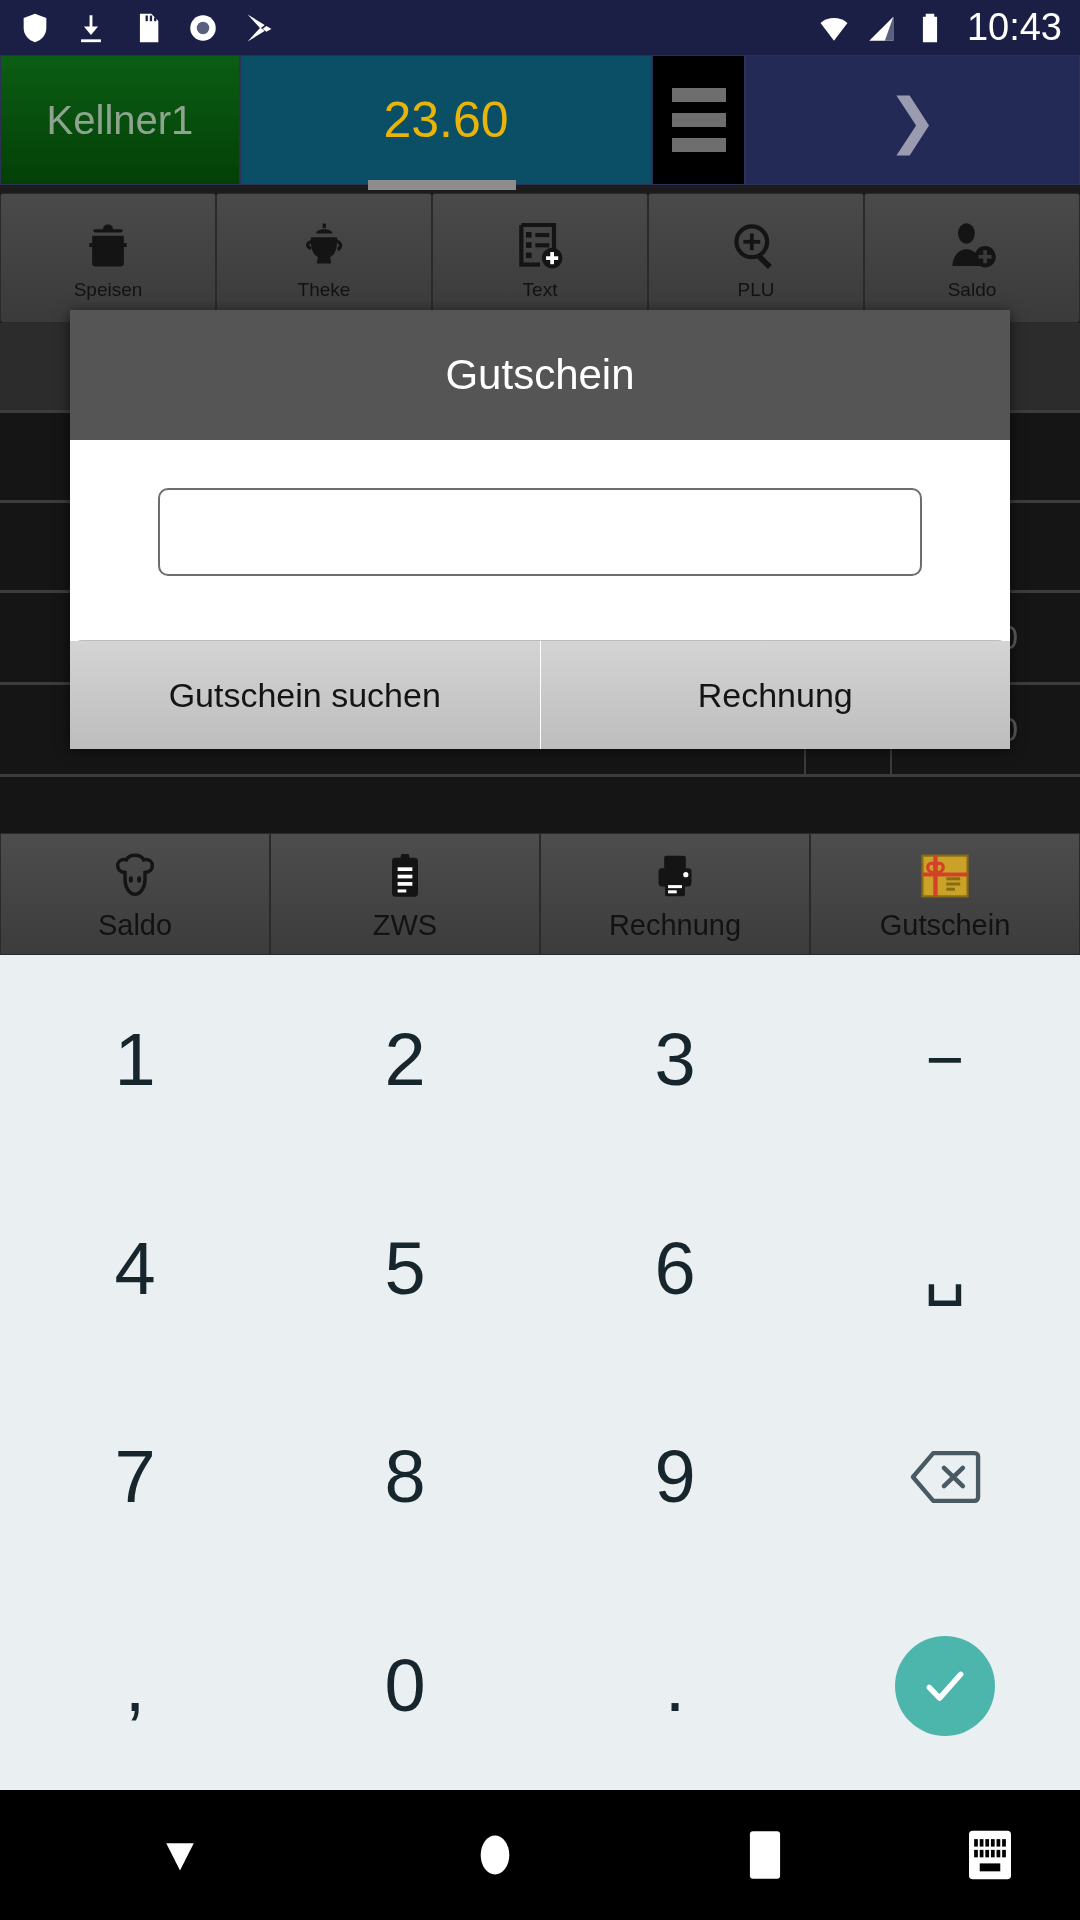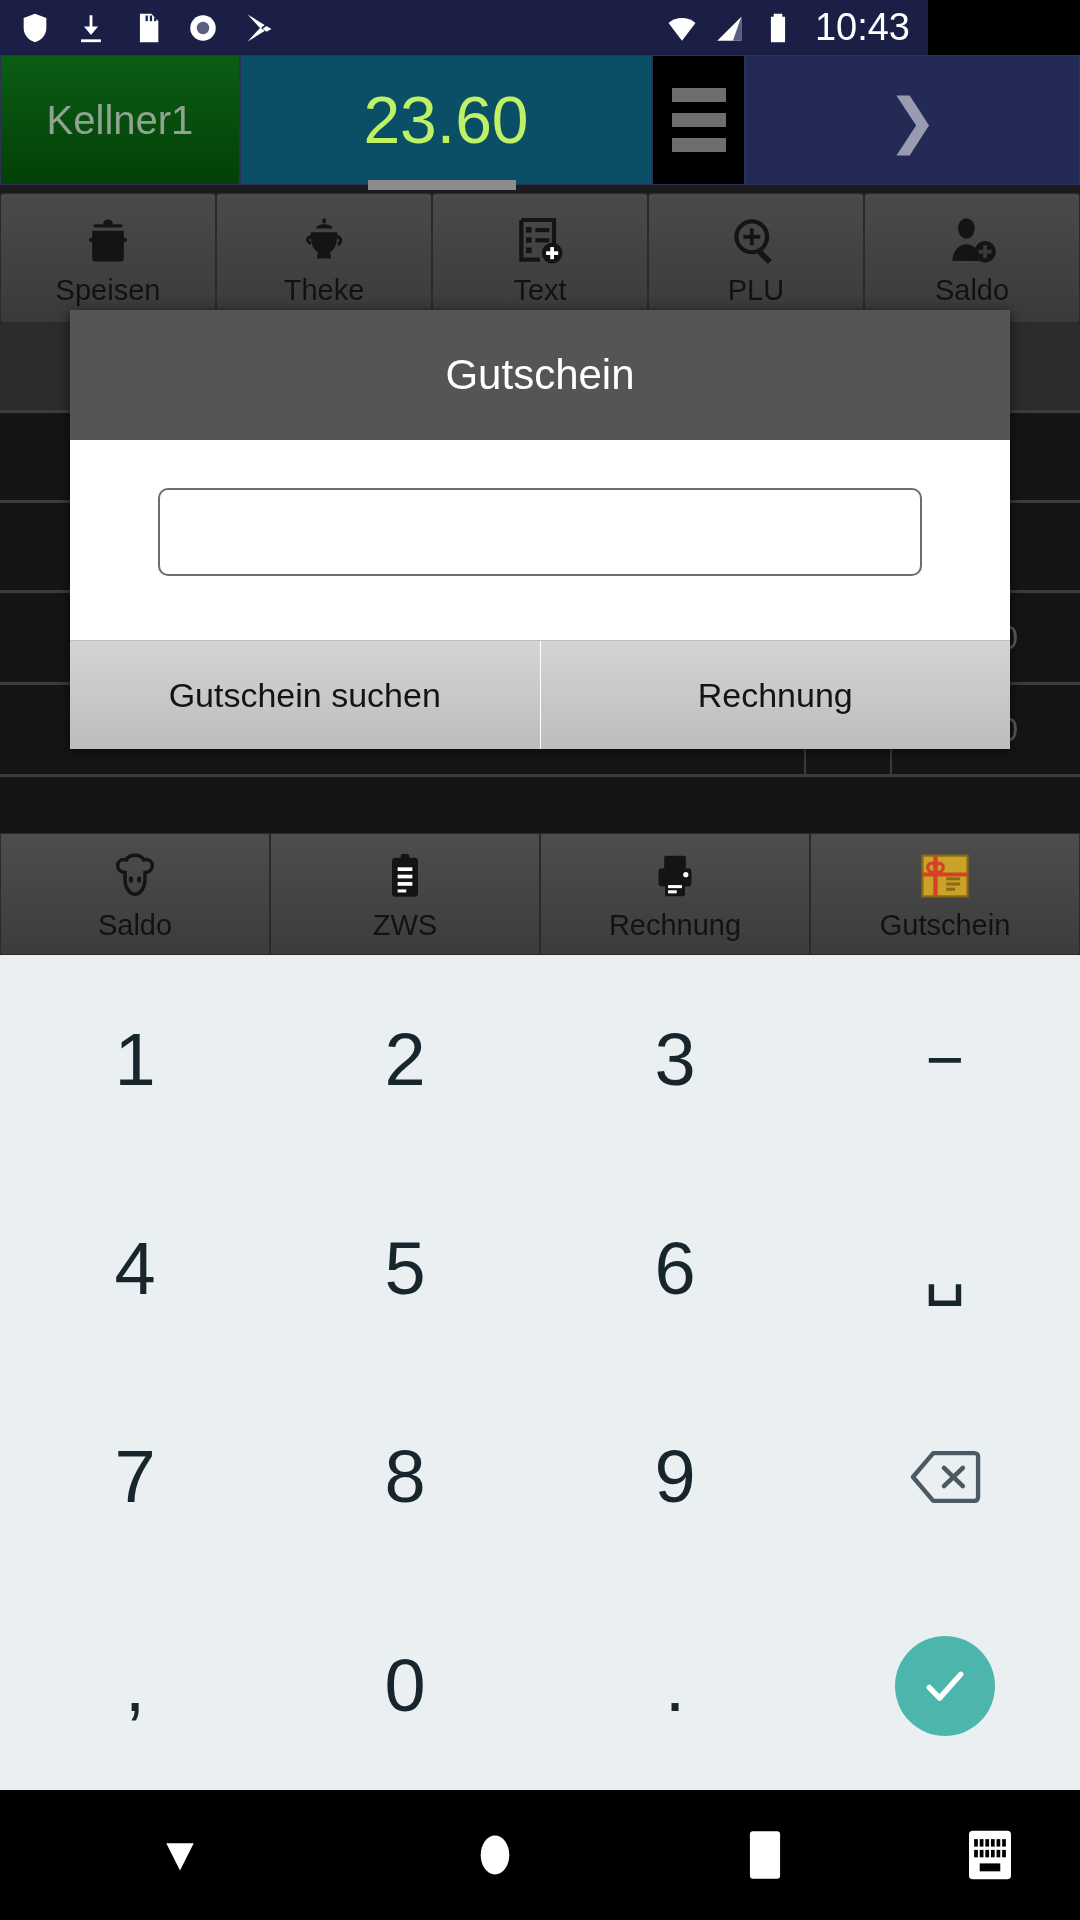--- a/index.html
+++ b/index.html
@@ -6,21 +6,21 @@
   html, body {
     width: 1080px; height: 1920px;
     background: #000;
     font-family: "Liberation Sans", sans-serif;
     overflow: hidden;
   }
   #app { position: relative; width: 1080px; height: 1920px; }
 
   
   .statusbar {
-    position: absolute; top: 0; left: 0; width: 928px; height: 55px;
+    position: absolute; top: 0; left: 0; width: 1080px; height: 55px;
     background: #1b1f45;
     display: flex; align-items: center; justify-content: space-between;
     padding: 0 18px;
   }
   .sb-left { display: flex; align-items: center; gap: 22px; }
   .sb-right { display: flex; align-items: center; gap: 14px; }
   .sb-icon { width: 34px; height: 34px; display: block; }
   .sb-clock {
     color: #ffffff; font-size: 38px; letter-spacing: 0px;
     font-family: "Liberation Sans", sans-serif; margin-left: 6px;
@@ -31,41 +31,41 @@
     position: absolute; top: 55px; left: 0; width: 1080px; height: 130px;
     background: #1b1f45; display: flex;
   }
   .hdr-cell {
     height: 130px; display: flex; align-items: center; justify-content: center;
     border: 1px solid #2d3158;
     font-size: 40px;
   }
   .hdr-table { width: 242px; background: linear-gradient(#31303c, #26252f); color: #8a8a92; }
   .hdr-waiter { width: 240px; background: linear-gradient(#0b5d14, #034006); color: #8fa490; }
-  .hdr-total  { width: 412px; background: #0a4f66; color: #bef264; font-size: 66px; }
+  .hdr-total  { width: 412px; background: #0a4f66; color: #eab308; font-size: 50px; }
   .hdr-menu   { width: 93px; background: #000000; flex-direction: column;
                 align-items: center; justify-content: center; gap: 11px; }
   .hdr-menu i { display: block; width: 54px; height: 14px; background: #6e6e6e; }
   .hdr-next   { flex: 1; background: #232a55; color: #9a9ab0;
                 font-size: 60px; font-weight: 300; }
 
   
   .cat-bar {
     position: absolute; top: 185px; left: 0; width: 1080px; height: 138px;
     background: #1c1c1c; display: flex;
   }
   .cat-btn {
     flex: 1; height: 130px; margin-top: 8px;
     background: linear-gradient(#4a4a4a, #3a3a3a);
     border: 1px solid #2a2a2a; border-radius: 3px;
     display: flex; flex-direction: column; align-items: center; justify-content: center;
     gap: 2px;
   }
   .cat-ico { height: 62px; display: flex; align-items: center; justify-content: center; }
-  .cat-lbl { font-size: 29px; color: #111214; }
+  .cat-lbl { font-size: 19px; color: #111214; }
   .scroll-nub {
     position: absolute; top: 180px; left: 368px; width: 148px; height: 10px;
     background: #8d8d8d;
   }
 
   
   .receipt {
     position: absolute; top: 323px; left: 0; width: 1080px; height: 510px;
     background: #151515;
   }
@@ -91,21 +91,21 @@
     font-size: 42px;
   }
   .dlg-body { background: #fff; padding: 48px 88px 64px 88px; }
   .dlg-input {
     width: 100%; height: 88px;
     border: 2px solid #6d6d6d; border-radius: 10px;
     background: #fff; outline: none;
     font-size: 34px; padding: 0 20px;
     font-family: "Liberation Sans", sans-serif; color: #222;
   }
-  .dlg-actions { display: flex; height: 108px; border-top: 1px solid #bdbdbd; }
+  .dlg-actions { display: flex; height: 108px; border-top: 1px solid #bdbdbd; border-radius: 12px; }
   .dlg-btn {
     flex: 1; height: 108px;
     background: linear-gradient(#d4d4d4, #bdbdbd);
     border: none; border-right: 1px solid #fff;
     font-size: 34px; color: #141414;
     font-family: "Liberation Sans", sans-serif;
     display: flex; align-items: center; justify-content: center;
   }
   .dlg-btn:last-child { border-right: none; }
 

